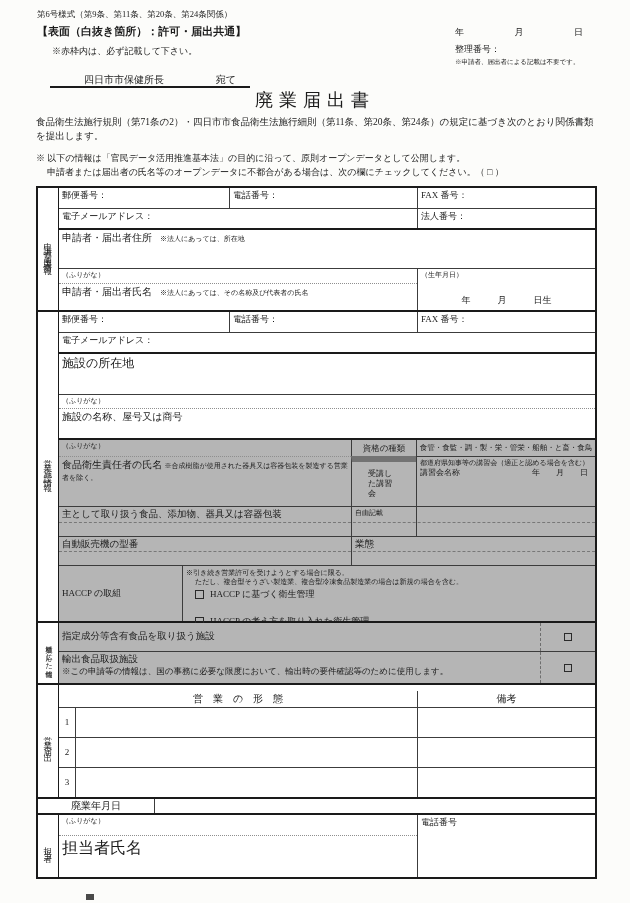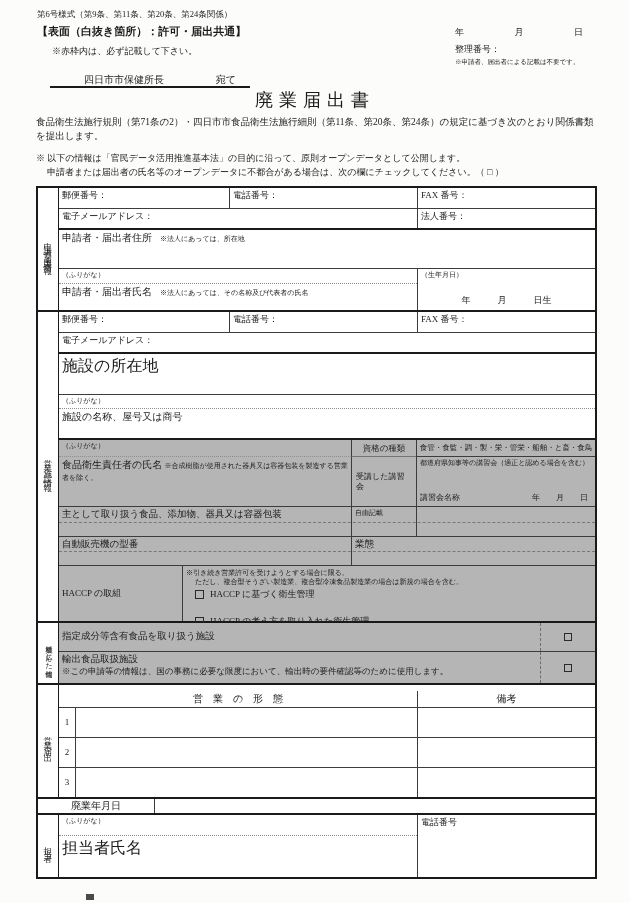--- a/index.html
+++ b/index.html
@@ -116,41 +116,41 @@
 
         <div class="r nb" style="height:20px;">
           <div class="c" style="width:170px;">郵便番号：</div>
           <div class="c vl" style="width:188px;">電話番号：</div>
           <div class="c vl" style="flex:1;">FAX 番号：</div>
         </div>
         <div class="r" style="height:20px;">
           <div class="c" style="flex:1;">電子メールアドレス：</div>
         </div>
         <div class="r thick" style="height:42px;">
-          <div class="c" style="flex:1; font-size:16px;">施設の所在地</div>
+          <div class="c" style="flex:1; font-size:12px;">施設の所在地</div>
         </div>
         <div class="r" style="height:15px;">
           <div class="c sm" style="flex:1; border-bottom:1px dotted #8f8f8f;">（ふりがな）</div>
         </div>
         <div class="r nb" style="height:29px;">
           <div class="c" style="flex:1; font-size:10px;">施設の名称、屋号又は商号</div>
         </div>
 
         <div class="r thick gray" style="height:18px;">
           <div class="c sm" style="width:292px;">（ふりがな）</div>
           <div class="c vl center" style="width:65px; font-size:8.5px; padding:0;">資格の種類</div>
           <div class="c vl center" style="flex:1; font-size:7.5px; padding:0 2px;">食管・食監・調・製・栄・管栄・船舶・と畜・食鳥</div>
         </div>
         <div class="r nb gray" style="height:50px;">
           <div class="c" style="width:292px; border-top:1px dotted #8f8f8f;">
             <span style="font-size:10px;">食品衛生責任者の氏名</span>
             <span class="note">※合成樹脂が使用された器具又は容器包装を製造する営業者を除く。</span>
           </div>
-          <div class="c vl center" style="width:65px; border-top:1px solid #737373; font-size:8px; padding:4px;">受講した講習会</div>
-          <div class="c vl" style="flex:1; border-top:1px solid #3c3c3c; display:flex; flex-direction:column; justify-content:space-between;">
+          <div class="c vl center" style="width:65px; border-top:6px solid #737373; font-size:8px; padding:16px;">受講した講習会</div>
+          <div class="c vl" style="flex:1; border-top:1px solid #3c3c3c; display:flex; flex-direction:column; justify-content:flex-start;">
             <div class="sm">都道府県知事等の講習会（適正と認める場合を含む）</div>
             <div style="display:flex; justify-content:space-between; font-size:8px; padding-bottom:1px;">
               <span>講習会名称</span>
               <span style="padding-right:4px;">年　　月　　日</span>
             </div>
           </div>
         </div>
         <div class="r gray" style="height:30px;">
           <div class="midline"></div>
           <div class="c" style="width:292px; font-size:9.5px;">主として取り扱う食品、添加物、器具又は容器包装</div>

